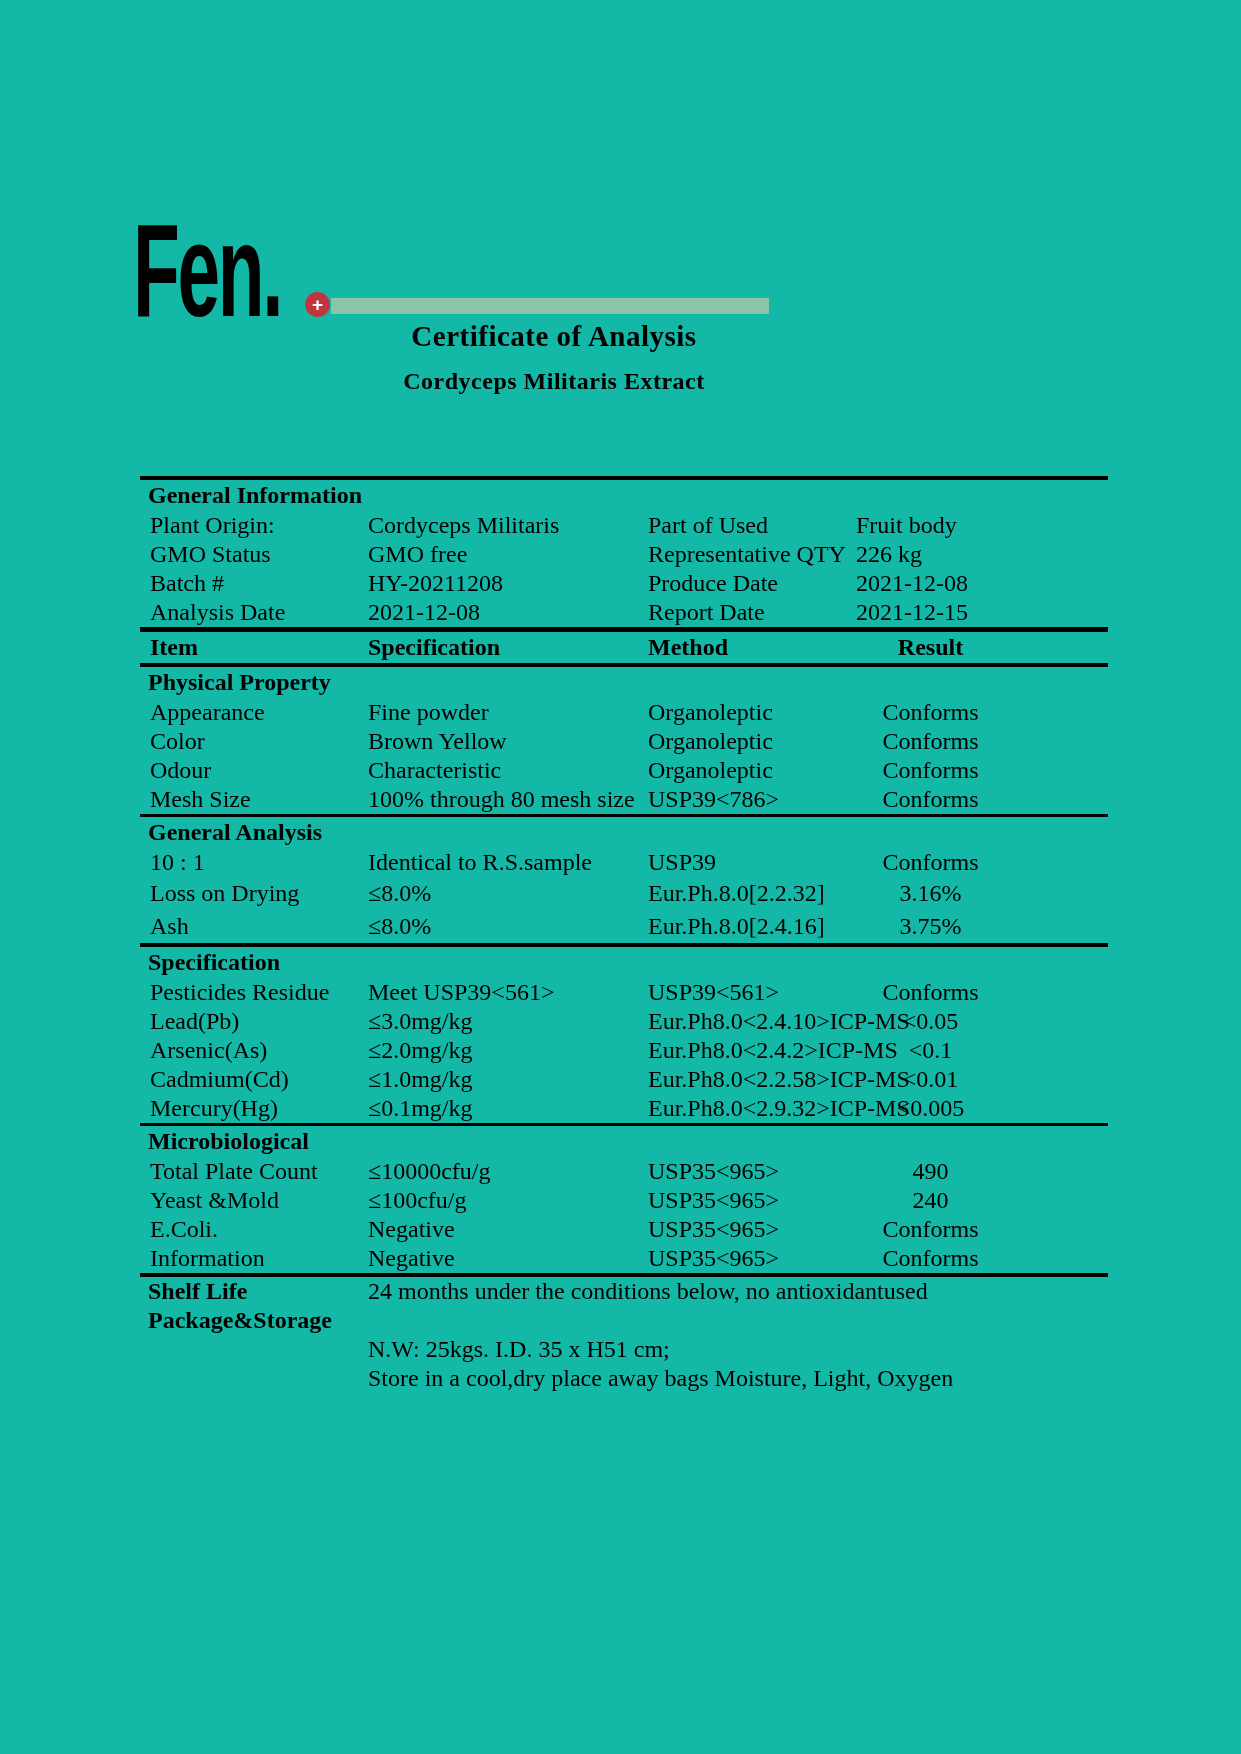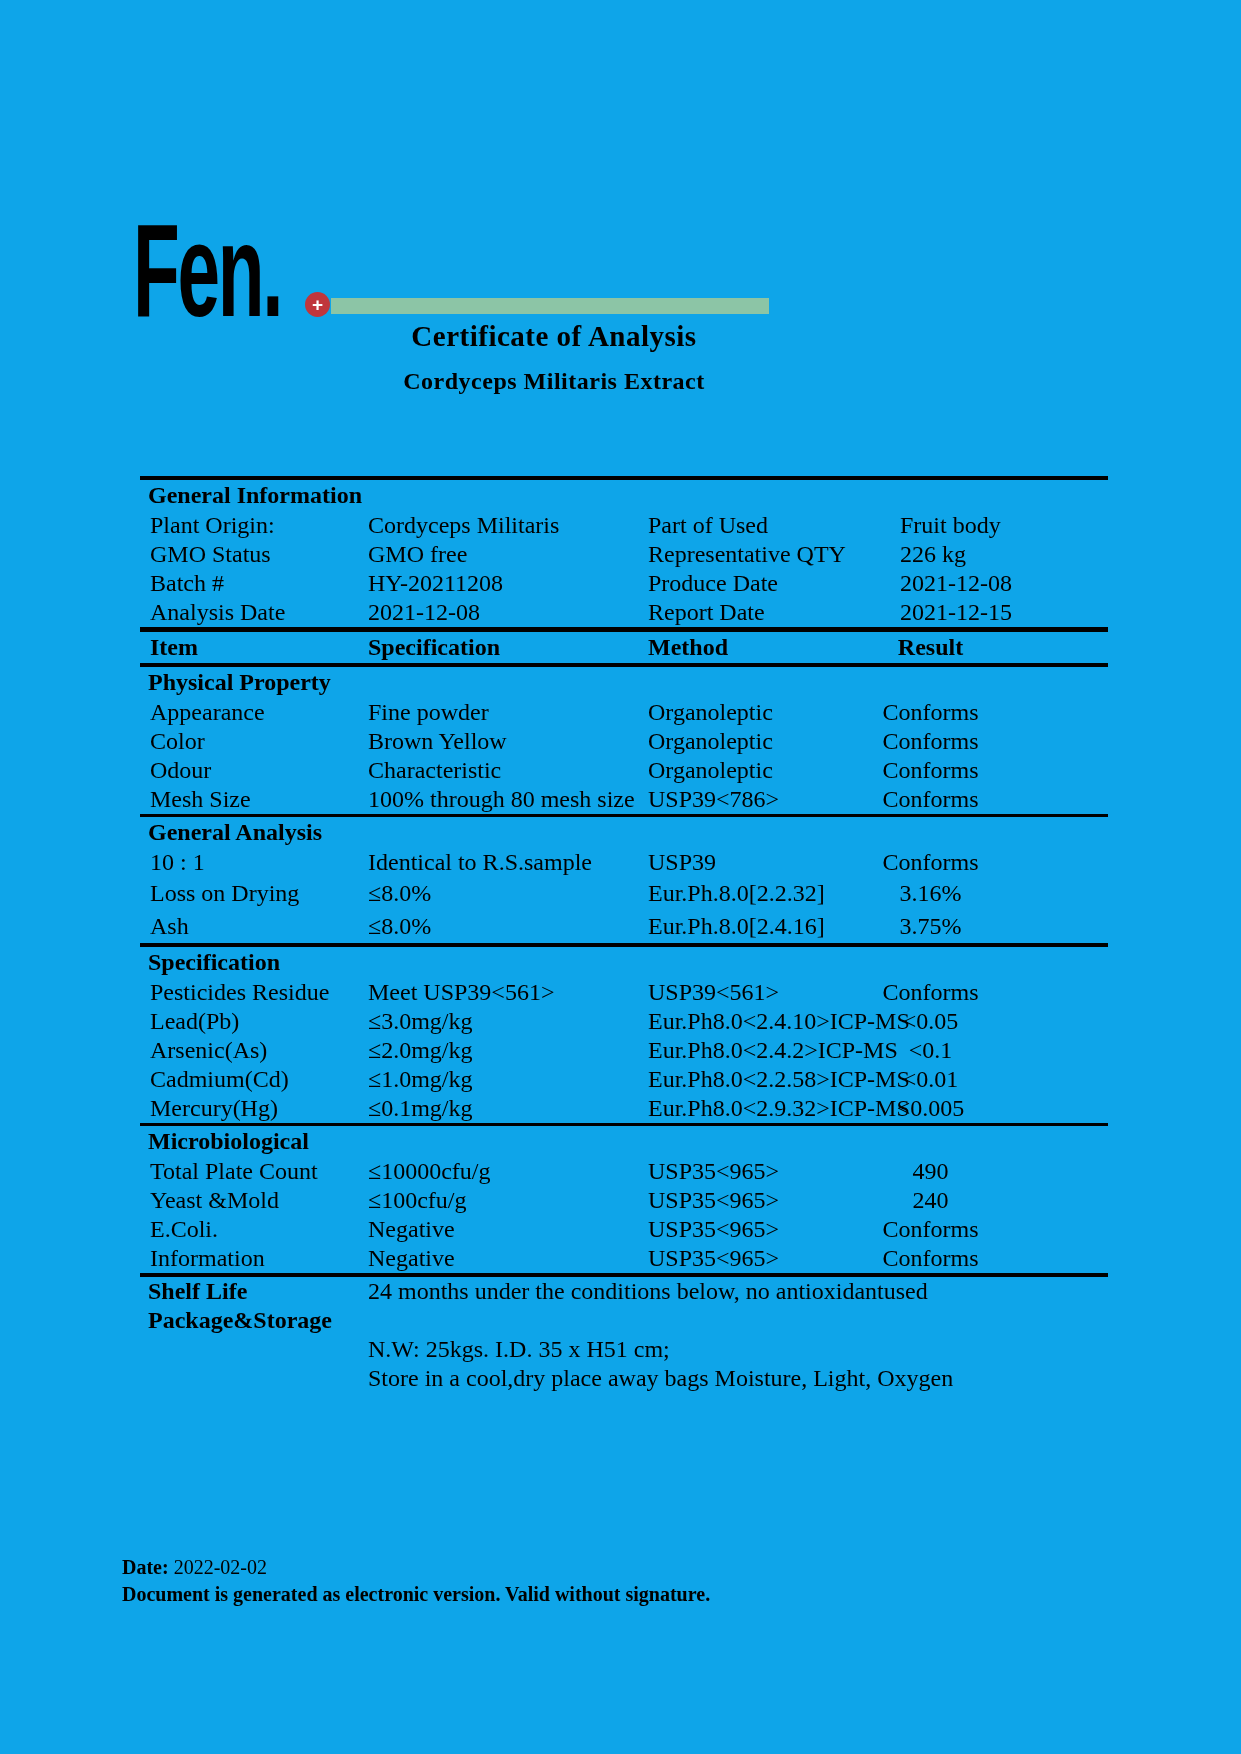--- a/index.html
+++ b/index.html
@@ -1,19 +1,19 @@
 <!DOCTYPE html>
 <html><head>
 <meta charset="utf-8">
 <style>
   * { margin:0; padding:0; box-sizing:border-box; }
   html,body { background:#ffffff; }
   .page {
     position:relative; width:1241px; height:1754px; margin:0 auto;
-    background:#0ea5e9; color:#000;
+    background:#14b8a6; color:#000;
     font-family:"Liberation Serif", serif;
     overflow:hidden;
   }
 
   
   .logo { position:absolute; left:133px; top:205px; display:flex; align-items:flex-end; }
   .logo-text-wrap { width:178px; height:112px; position:relative; }
   .logo-text {
     position:absolute; left:0; bottom:-6px;
     font-family:"Liberation Sans", sans-serif; font-weight:bold;
@@ -42,21 +42,21 @@
   .rule.t4 { height:4px; }
   .rule.t5 { height:5px; }
   .row {
     display:grid;
     grid-template-columns:218px 280px 210px 165px 95px;
     height:29px; align-items:center;
   }
   .row.tall { height:33px; }
   .row .c { padding-left:10px; white-space:nowrap; overflow:visible; }
   .row .c4 { text-align:center; padding-left:0; }
-  .row.gi .c4 { text-align:left; padding-left:8px;margin-left:44px; }
+  .row.gi .c4 { text-align:left; padding-left:8px; }
   .sec-title { font-weight:bold; padding-left:8px; height:31px; line-height:31px; white-space:nowrap; }
   .row.header { font-weight:bold; height:31px; }
   .row.storage { grid-template-columns:218px 750px; height:29px; }
   .row.storage .lbl { font-weight:bold; padding-left:8px; white-space:nowrap; }
   .row.storage .txt { padding-left:10px; white-space:nowrap; }
 
   
   .bottom { position:absolute; left:122px; top:1556px; font-size:20px; }
   .bottom .date-label { font-weight:bold; }
   .bottom .disclaimer { font-weight:bold; margin-top:4px; }
@@ -263,21 +263,14 @@
     <div class="row storage">
       <span class="lbl"></span>
       <span class="txt">N.W: 25kgs. I.D. 35 x H51 cm;</span>
     </div>
     <div class="row storage">
       <span class="lbl"></span>
       <span class="txt">Store in a cool,dry place away bags Moisture, Light, Oxygen</span>
     </div>
   </div>
 
-  <div class="bottom">
-    <div class="date-line">
-      <span class="date-label">Date:</span>
-      <span class="date-value">2022-02-02</span>
-    </div>
-    <div class="disclaimer">Document is generated as electronic version. Valid without signature.</div>
-  </div>
 
 </div>
 
 </body></html>

